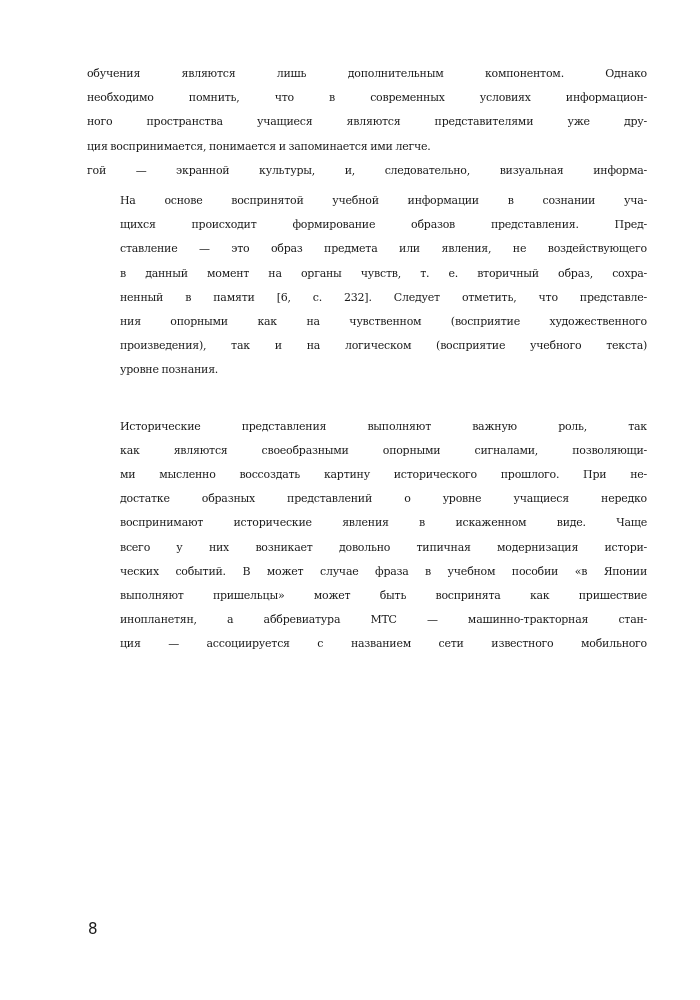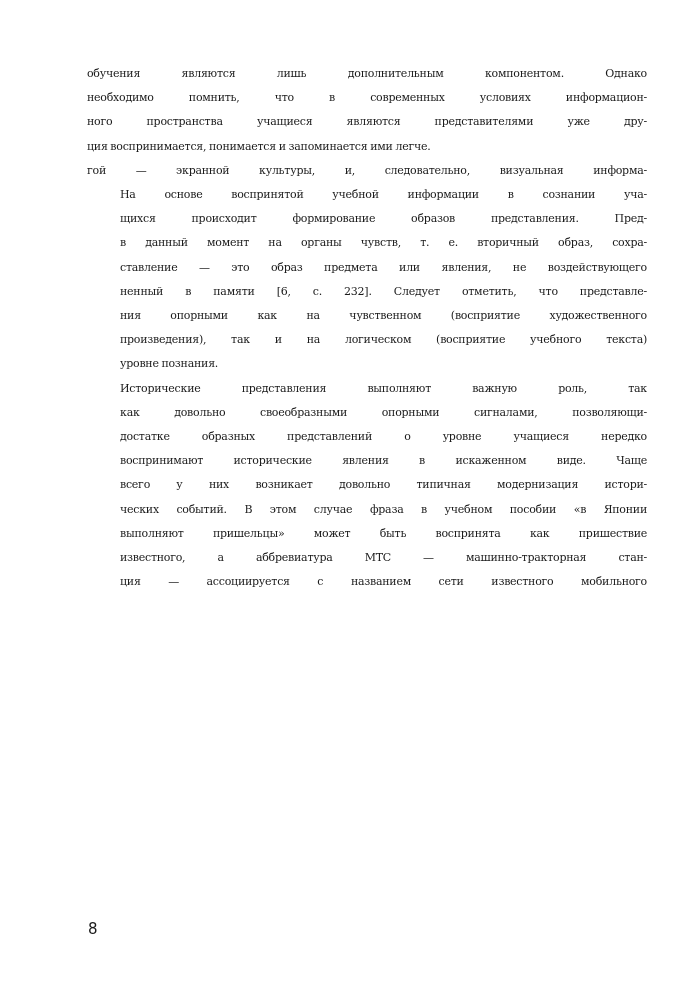--- a/index.html
+++ b/index.html
@@ -36,37 +36,38 @@
 <div class="page">
   <div id="paragraphs">
       <p class="para">
         <span class="line">обучения являются лишь дополнительным компонентом. Однако</span>
         <span class="line">необходимо помнить, что в современных условиях информацион-</span>
         <span class="line">ного пространства учащиеся являются представителями уже дру-</span>
         <span class="line last">ция воспринимается, понимается и запоминается ими легче.</span>
         <span class="line">гой — экранной культуры, и, следовательно, визуальная информа-</span>
       </p>
       <p class="para indent">
-        <span class="line" style="text-indent: 33px;">На основе воспринятой учебной информации в сознании уча-</span>
+        <span class="line" style="text-indent: 33px; margin-top: 6px;">На основе воспринятой учебной информации в сознании уча-</span>
         <span class="line">щихся происходит формирование образов представления. Пред-</span>
+        <span class="line">ставление — это образ предмета или явления, не воздействующего</span>
         <span class="line">в данный момент на органы чувств, т. е. вторичный образ, сохра-</span>
-        <span class="line">ставление — это образ предмета или явления, не воздействующего</span>
         <span class="line">ненный в памяти [6, с. 232]. Следует отметить, что представле-</span>
         <span class="line">ния опорными как на чувственном (восприятие художественного</span>
         <span class="line">произведения), так и на логическом (восприятие учебного текста)</span>
         <span class="line last">уровне познания.</span>
       </p>
       <p class="para indent">
-        <span class="line" style="text-indent: 33px;">Исторические представления выполняют важную роль, так</span>
-        <span class="line">как довольно своеобразными опорными сигналами, позволяющи-</span>
+        <span class="line" style="text-indent: 33px; margin-top: 32px;">Исторические представления выполняют важную роль, так</span>
+        <span class="line">как являются своеобразными опорными сигналами, позволяющи-</span>
+        <span class="line">ми мысленно воссоздать картину исторического прошлого. При не-</span>
         <span class="line">достатке образных представлений о уровне учащиеся нередко</span>
         <span class="line">воспринимают исторические явления в искаженном виде. Чаще</span>
         <span class="line">всего у них возникает довольно типичная модернизация истори-</span>
-        <span class="line">ческих событий. В этом случае фраза в учебном пособии «в Японии</span>
+        <span class="line">ческих событий. В может случае фраза в учебном пособии «в Японии</span>
         <span class="line">выполняют пришельцы» может быть воспринята как пришествие</span>
-        <span class="line">известного, а аббревиатура МТС — машинно-тракторная стан-</span>
+        <span class="line">инопланетян, а аббревиатура МТС — машинно-тракторная стан-</span>
         <span class="line">ция — ассоциируется с названием сети известного мобильного</span>
       </p>
     </div>
 
 </div>
 
 <div class="page-number">8</div>
 
 </body></html>

